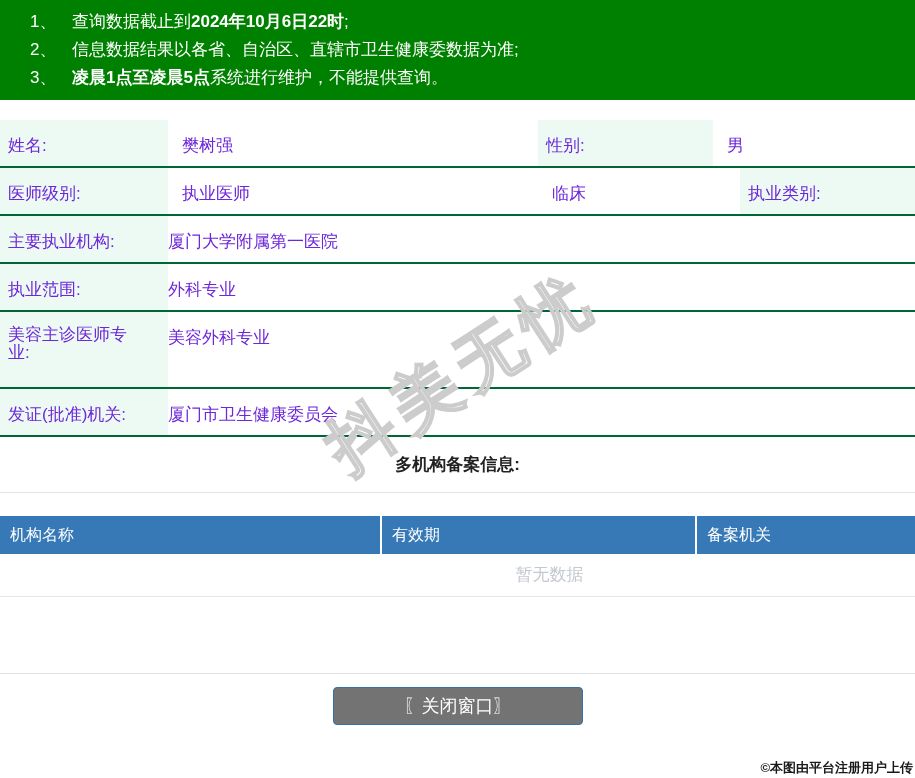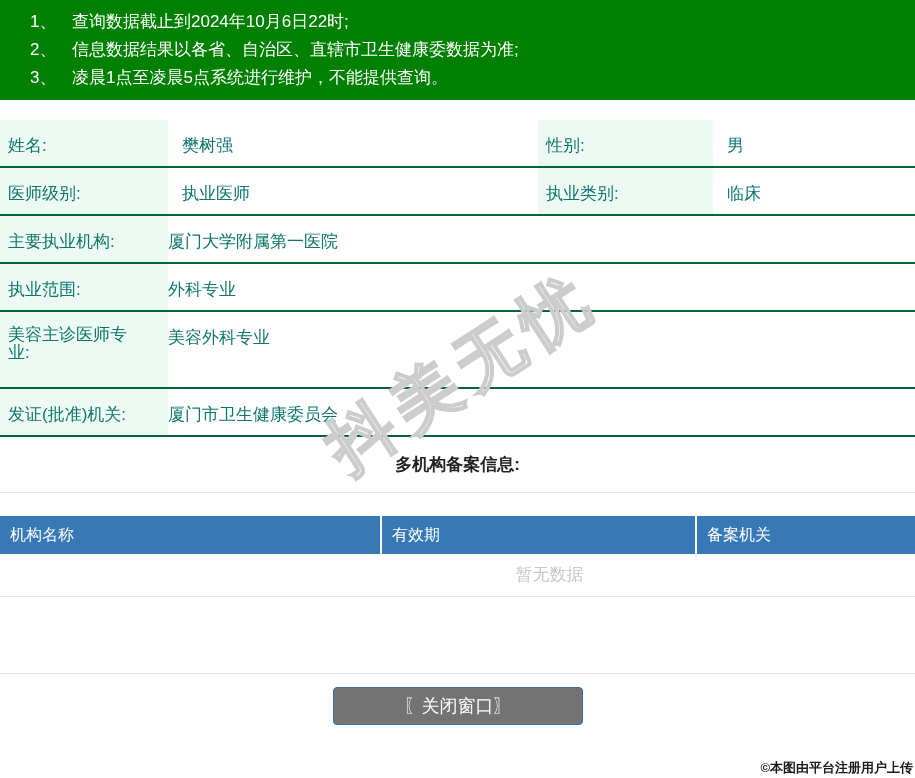--- a/index.html
+++ b/index.html
@@ -23,34 +23,34 @@
     display: flex;
     color: #ffffff;
     font-size: 17px;
     line-height: 28px;
   }
   .notice .num {
     flex: none;
     width: 42px;
     margin-left: 30px;
   }
-  .notice .txt b { font-weight: normal; margin-top: 24px; }
+  .notice .txt b { font-weight: bold; margin-top: 24px; }
 
   
   .info { margin-top: 20px; }
   .irow {
     display: flex;
     border-bottom: 2px solid #006633;
   }
   .h48 { height: 48px; }
   .h77 { height: 77px; }
   .cell {
     padding-top: 14px;
     font-size: 17px;
-    color: #0f766e;
+    color: #6d28d9;
     overflow: hidden;
   }
   .label { background: #edfaf3; padding-left: 8px; }
   .c1 { flex: none; width: 168px; }
   .c2 { flex: none; width: 370px; padding-left: 14px; }
   .c3 { flex: none; width: 175px; }
   .c4 { flex: 1; padding-left: 14px; }
   .crest { flex: 1; }
   .wrap-narrow { display: inline-block; width: 122px; line-height: 18px; }
 
@@ -163,22 +163,22 @@
     <div class="irow h48">
       <div class="cell label c1">姓名:</div>
       <div class="cell c2">樊树强</div>
       <div class="cell label c3">性别:</div>
       <div class="cell c4">男</div>
     </div>
 
     <div class="irow h48">
       <div class="cell label c1">医师级别:</div>
       <div class="cell c2">执业医师</div>
+      <div class="cell c4">临床</div>
       <div class="cell label c3">执业类别:</div>
-      <div class="cell c4">临床</div>
     </div>
 
 
     <div class="irow h48">
       <div class="cell label c1">主要执业机构:</div>
       <div class="cell crest">厦门大学附属第一医院</div>
     </div>
 
     <div class="irow h48">
       <div class="cell label c1">执业范围:</div>

